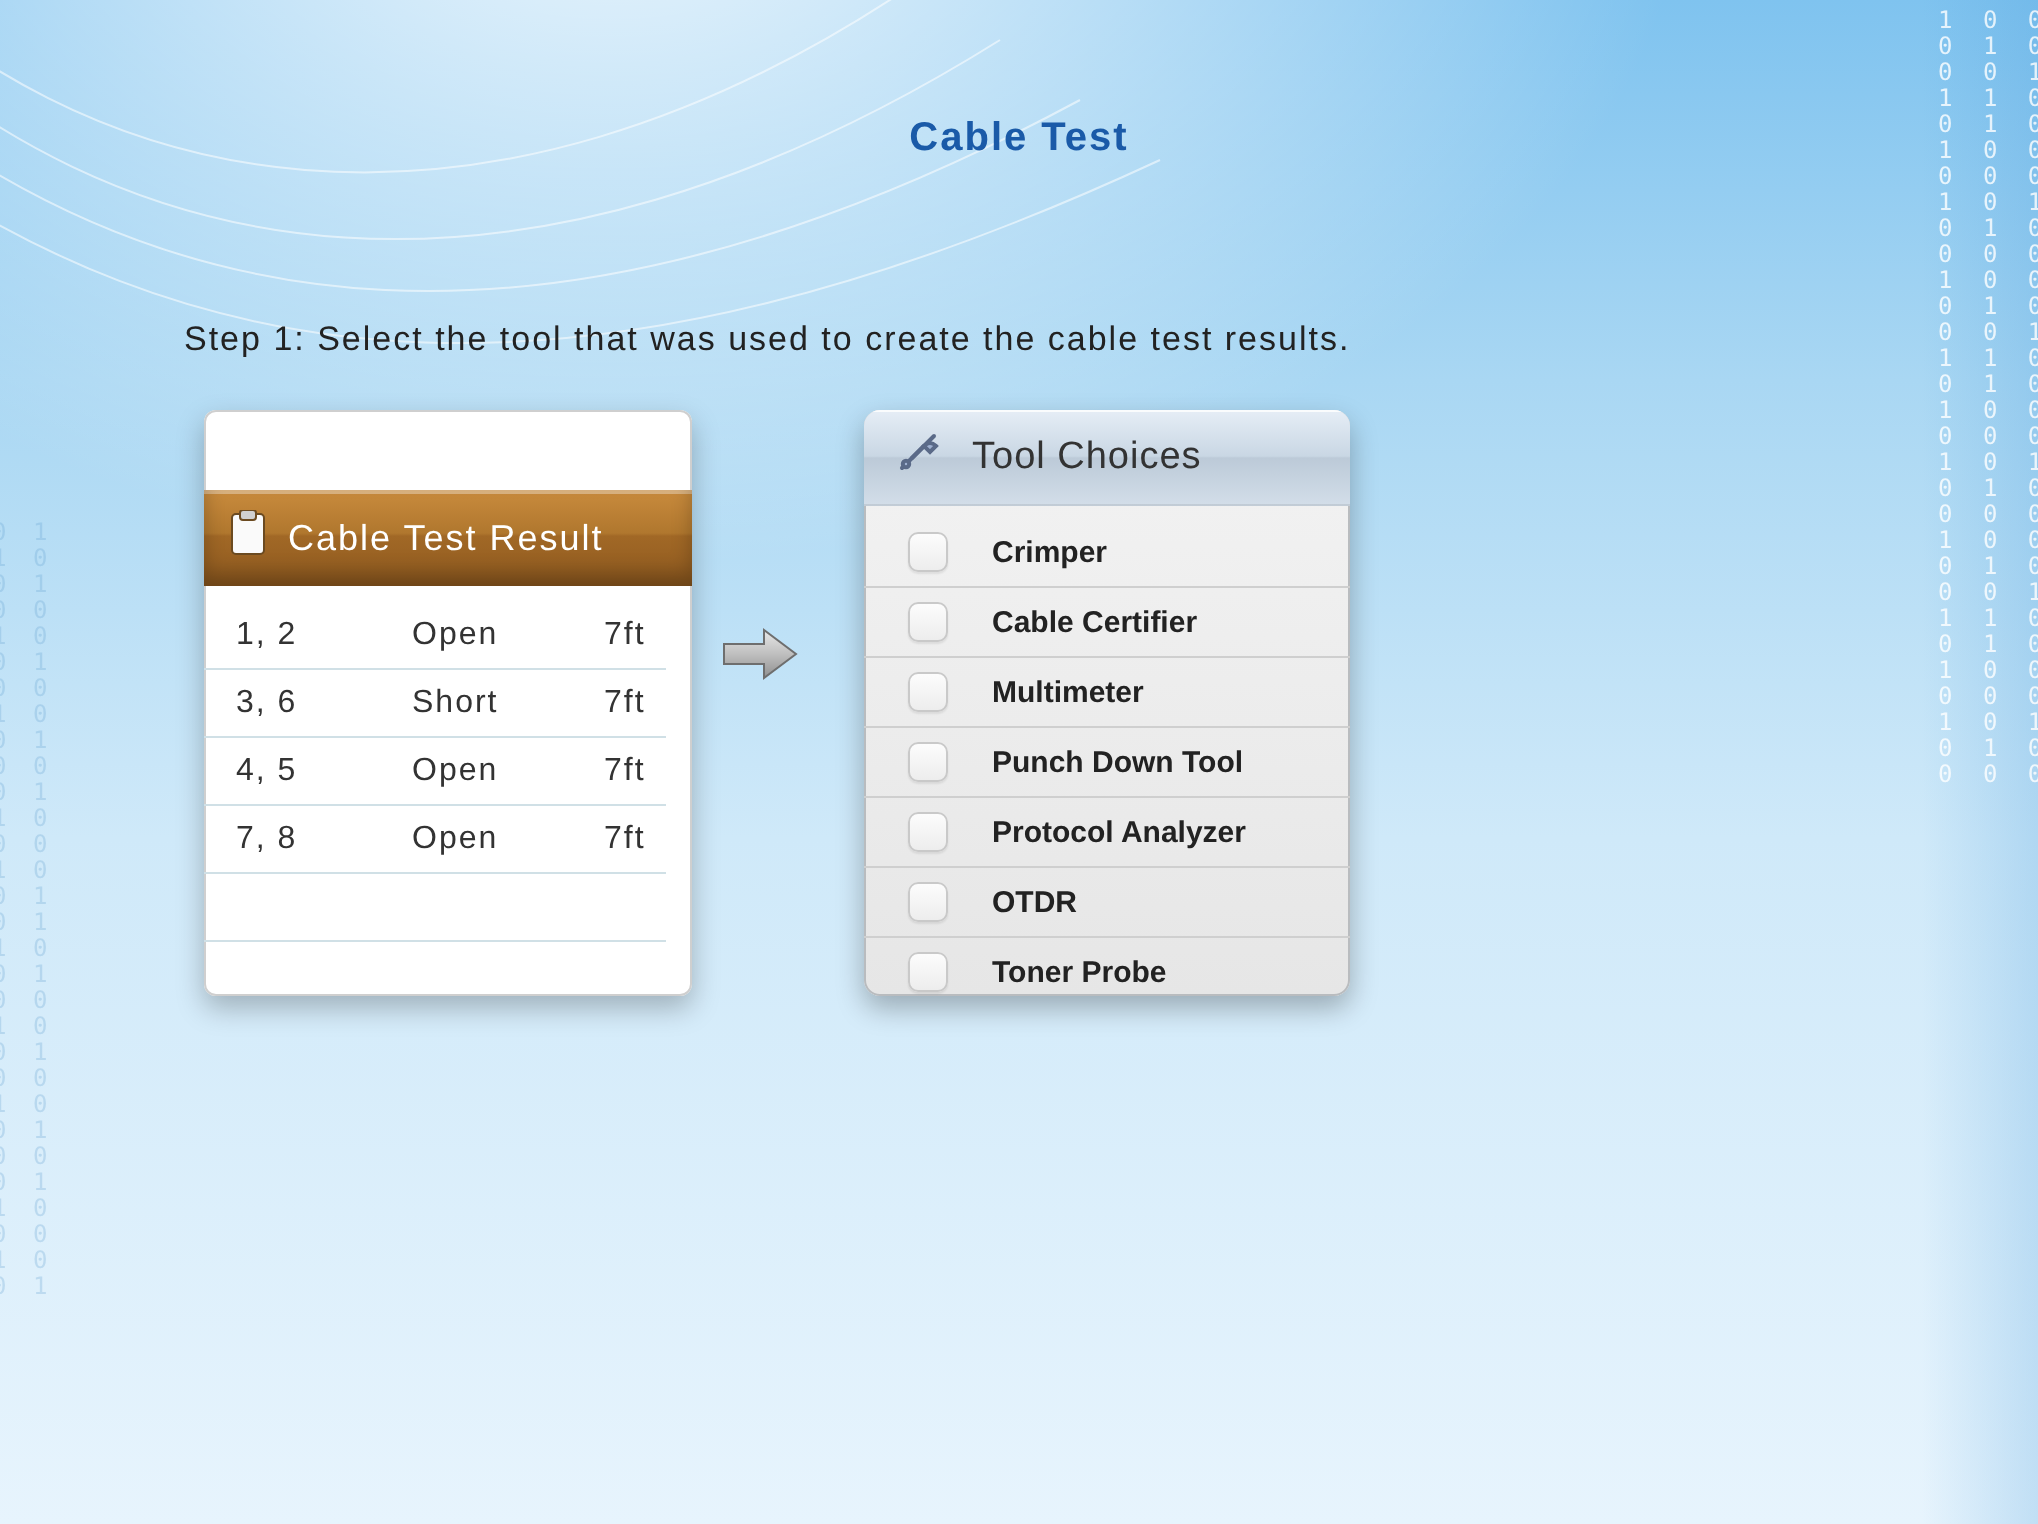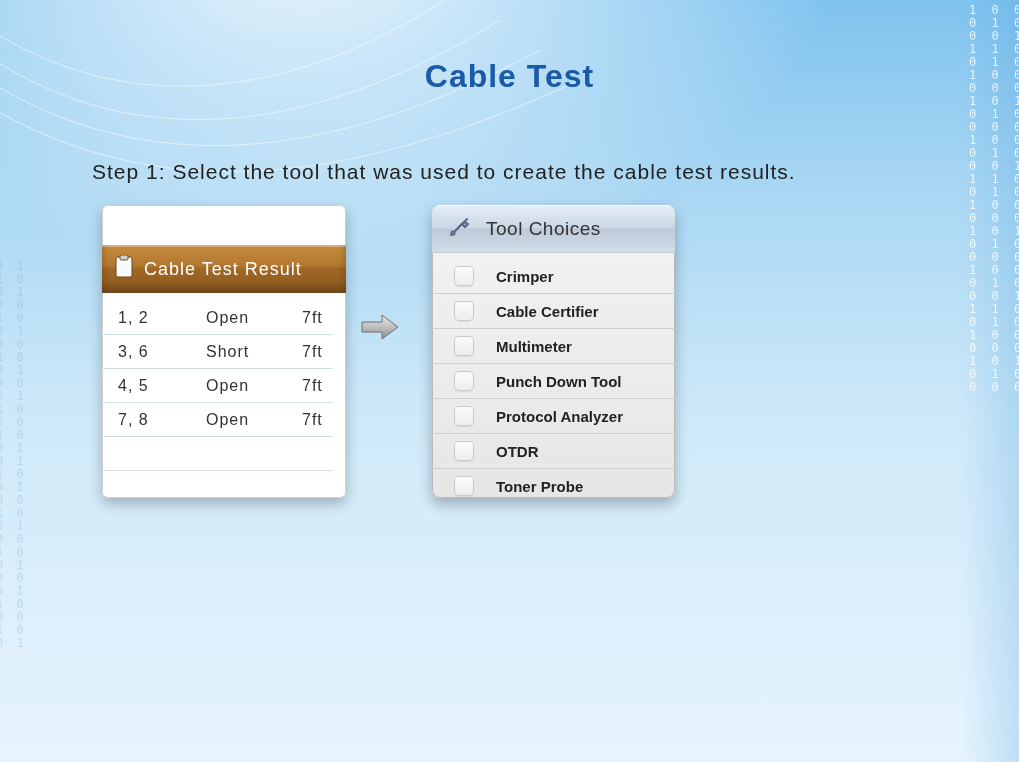--- a/index.html
+++ b/index.html
@@ -7,25 +7,25 @@
     background:
       radial-gradient(ellipse 900px 600px at 30% -10%, rgba(255,255,255,0.9) 0%, rgba(180,220,250,0.0) 60%),
       linear-gradient(180deg,#7fc3ef 0%, #a9d7f3 25%, #cfe9f9 55%, #e7f4fd 100%);
     position:relative;
   }
   
   .swoosh{position:absolute;left:-60px;top:-40px;width:700px;height:260px;pointer-events:none;opacity:0.55;}
   .swoosh path{fill:none;stroke:#ffffff;stroke-width:1;}
   .page-title{
     position:absolute;left:0;right:0;top:58px;text-align:center;
-    font-size:32px;font-weight:bold;color:#1a5aa8;letter-spacing:1px;
+    font-size:20px;font-weight:bold;color:#1a5aa8;letter-spacing:1px;
   }
   .step-text{
     position:absolute;left:92px;top:160px;
-    font-size:21px;color:#222;letter-spacing:1px;
+    font-size:17px;color:#222;letter-spacing:1px;
   }
   
   .result-panel{
     position:absolute;left:102px;top:205px;width:244px;height:293px;
     background:#fff;border-radius:6px;
     box-shadow:0 6px 14px rgba(0,0,0,0.25), inset 0 0 0 1px #cfcfcf;
     overflow:hidden;
   }
   .result-header{
     height:48px;

